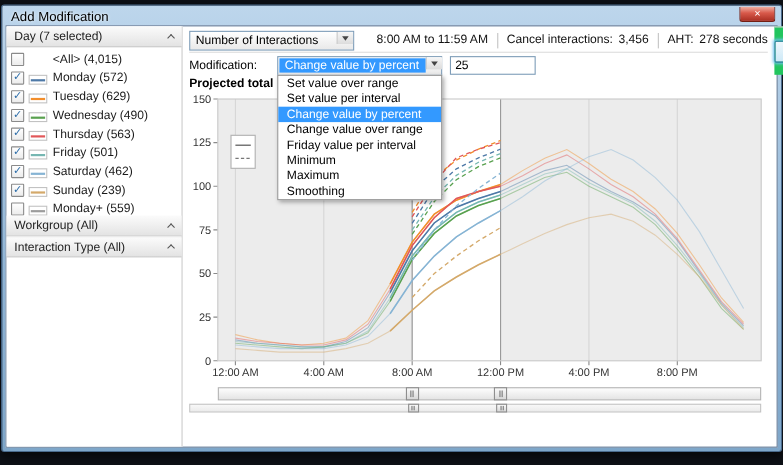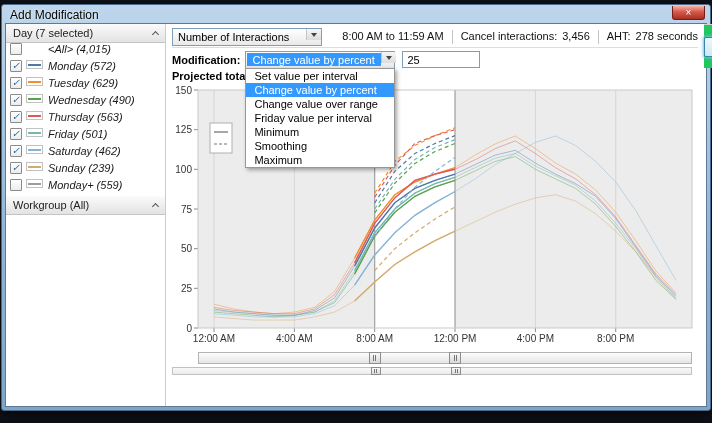--- a/index.html
+++ b/index.html
@@ -33,21 +33,21 @@
   .sec-head {
     height: 19px; flex: none; display: flex; align-items: center; padding: 0 7px;
     background: linear-gradient(#fbfbfb, #e3e3e3); border-bottom: 1px solid #c5c5c5;
     font-size: 11px; color: #222; cursor: pointer;
   }
   .sec-head + .sec-head { border-top: 1px solid #f2f2f2; }
   .chev { width: 5px; height: 5px; border-left: 1px solid #555; border-top: 1px solid #555;
     display: inline-block; margin-left: auto; }
   .chev.up { transform: rotate(45deg); margin-top: 2px; }
   .day-list { flex: none; }
-  .day-row { display: flex; align-items: flex-start; height: 17px; padding-left: 4px; font-size: 11px; color:#1a1a1a;font-style:italic; }
+  .day-row { display: flex; align-items: flex-end; height: 17px; padding-left: 4px; font-size: 11px; color:#1a1a1a; }
   .cb { width: 12px; height: 12px; flex: none; border: 1px solid #8a8a8a; border-radius: 1px;
     background: linear-gradient(#fff, #ececec); color: #2d6da8; font-size: 10px; line-height: 10px;
     text-align: center; margin-right: 4px; }
   .swatch { width: 17px; height: 9px; flex: none; border: 1px solid #c2c2c2; background: #fff;
     margin-right: 5px; display: flex; align-items: center; padding: 0 1px; }
   .swatch i { display: block; height: 2px; width: 100%; }
   .sidebar-fill { flex: 1; }
 
   
   .main { flex: 1; min-width: 0; display: flex; flex-direction: column; padding: 3px 6px 0; position: relative; }
@@ -57,21 +57,21 @@
   .combo .txt { padding: 2px 6px 0 5px; white-space: nowrap; flex: 1; }
   .combo .arrow { width: 15px; flex: none; border-left: 1px solid #c6c6c6;
     background: linear-gradient(#f6f6f6, #dcdcdc); display: flex; align-items: center; justify-content: center; }
   .combo .arrow::after { content: ''; width: 0; height: 0; border: 3px solid transparent; border-top: 4px solid #444; margin-top: 4px; }
   .combo.open .txt { background: #3399ff; color: #fff; margin: 1px 0 1px 1px; padding-top: 1px; }
   .metric-combo { width: 150px; }
   .status { margin-left: auto; display: flex; align-items: flex-start; font-size: 11px; color: #111; white-space: nowrap; }
   .status .sep { border-left: 1px solid #c4c4c4; height: 14px; margin: 0 8px; }
   .status .lab { margin-right: 5px; }
   .mod-row { height: 19px; flex: none; display: flex; align-items: center; margin-top: 2px; }
-  .mod-label { font-weight: bold; font-size: 11px; margin-right: 5px; }
+  .mod-label { font-weight: normal; font-size: 11px; margin-right: 18px; }
   .combo-wrap { position: relative; }
   .mod-combo { width: 150px; }
   .value-input { width: 78px; height: 17px; border: 1px solid #7e9db8; font-size: 11px;
     padding: 0 4px; margin-left: 7px; font-family: "Liberation Sans", sans-serif; }
   .projected { font-weight: bold; font-size: 11px; height: 14px; margin-top: 1px; flex: none; }
   .menu { position: absolute; left: 0; top: 18px; width: 150px; background: #fff;
     border: 1px solid #979797; box-shadow: 2px 2px 4px rgba(0,0,0,.35); z-index: 30; }
   .menu-item { height: 14px; line-height: 14px; font-size: 11px; padding-left: 8px; white-space: nowrap; cursor: pointer; }
   .menu-item.sel { background: #3399ff; color: #fff; }
 
@@ -171,20 +171,24 @@
               <span class="cb"></span>
               <span class="swatch">
                 <i style="background: rgb(156, 156, 156);"></i>
               </span>
               <span>Monday+ (559)</span>
             </div>
           </div>
         <div>
             <div class="sec-head">
               <span>Workgroup (All)</span>
+              <span class="chev up"></span>
+            </div>
+            <div class="sec-head">
+              <span>Interaction Type (All)</span>
               <span class="chev up"></span>
             </div>
           </div>
         <div class="sidebar-fill"></div>
       </div>
 
       <div class="main">
 
         <div class="toolbar">
           <span class="combo metric-combo">
@@ -203,27 +207,28 @@
         </div>
 
         <div class="mod-row">
           <span class="mod-label">Modification:</span>
           <span class="combo-wrap">
             <span class="combo mod-combo open">
               <span class="txt">Change value by percent</span>
               <span class="arrow"></span>
             </span>
             <span class="menu">
+                <div class="menu-item">Set value over range</div>
                 <div class="menu-item">Set value per interval</div>
                 <div class="menu-item sel">Change value by percent</div>
                 <div class="menu-item">Change value over range</div>
                 <div class="menu-item">Friday value per interval</div>
                 <div class="menu-item">Minimum</div>
+                <div class="menu-item">Maximum</div>
                 <div class="menu-item">Smoothing</div>
-                <div class="menu-item">Maximum</div>
               </span>
           </span>
           <input class="value-input" value="25" style="">
         </div>
 
         <div class="projected">Projected total</div>
 
         <div class="chart-wrap">
           <svg id="chart-svg" width="526" height="264" viewBox="0 0 526 264" xmlns="http://www.w3.org/2000/svg">
               <rect x="26" y="5" width="494" height="238" fill="#ececec"></rect>

